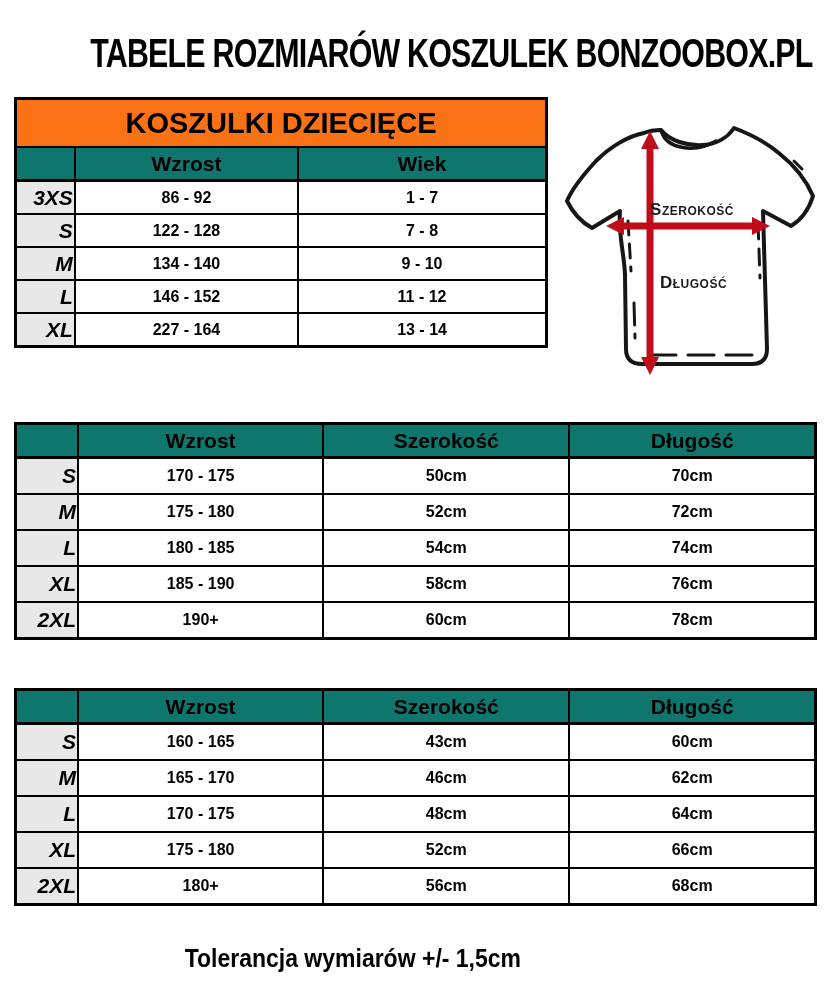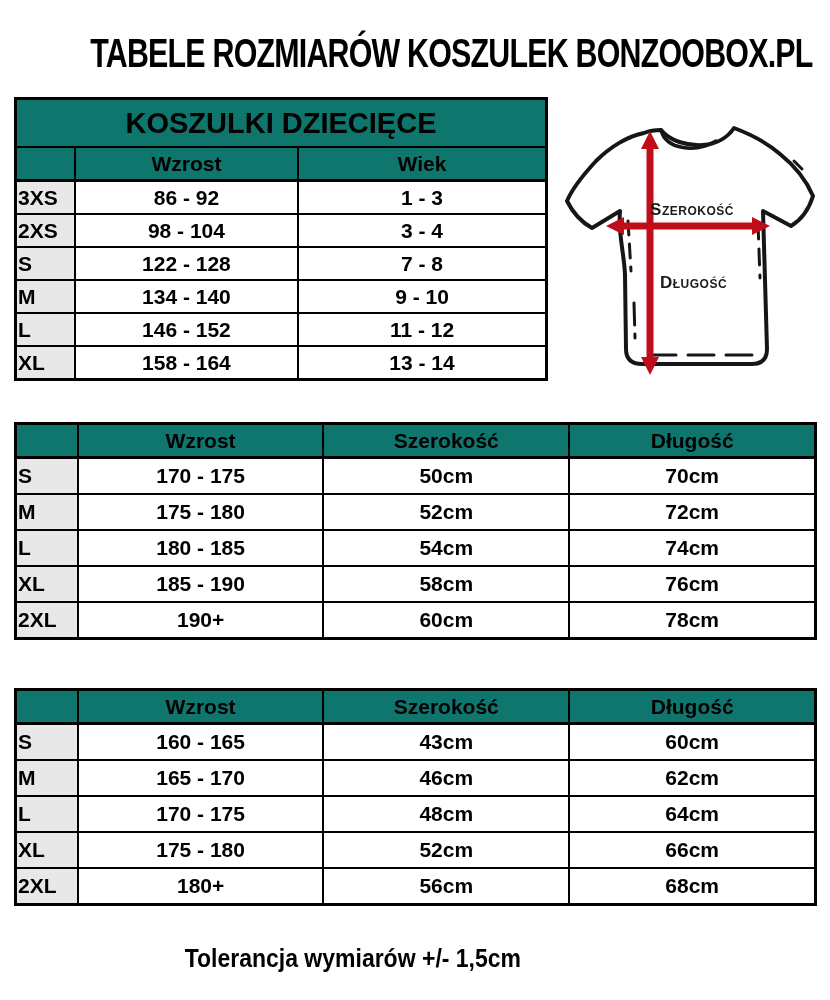--- a/index.html
+++ b/index.html
@@ -30,46 +30,47 @@
     position: absolute;
     border-collapse: collapse;
     background: #fff;
     table-layout: fixed;
   }
   table.size-table, table.size-table th, table.size-table td {
     border: 2px solid #000;
   }
   table.size-table { border-width: 3px; }
   th.t-title {
-    background: #0f766e;
+    background: #f97316;
     height: 44px;
     font-size: 29px;
     font-weight: bold;
     letter-spacing: 0px;
     text-align: center;
     border-bottom-width: 2px;
   }
   tr.cols th {
     background: #0f766e;
     height: 29px;
     font-size: 21px;
     font-weight: bold;
     text-align: center;
     border-bottom-width: 3px;
   }
   table.size-table tbody th.size-cell {
     background: #e8e8e8;
     font-size: 21px;
     font-weight: bold;
-    text-align: left;
+    text-align: right;
+    font-style: italic;
   }
   table.size-table tbody td {
     background: #fff;
     height: 32px;
-    font-size: 21px;
+    font-size: 16px;
     font-weight: bold;
     text-align: center;
   }
   #tbl-children { left: 14px; top: 97px;  width: 534px; }
   #tbl-men      { left: 14px; top: 422px; width: 803px; }
   #tbl-women    { left: 14px; top: 688px; width: 803px; }
   #tbl-children tbody td, #tbl-children tbody th.size-cell { height: 29px; }
 
   .tshirt-wrap {
     position: absolute;
@@ -119,45 +120,40 @@
     <tr class="cols">
       <th></th>
       <th>Wzrost</th>
       <th>Wiek</th>
     </tr>
   </thead>
   <tbody>
       <tr>
         <th class="size-cell">3XS</th>
         <td>86 - 92</td>
-        <td>1 - 3</td>
-      </tr>
-      <tr>
-        <th class="size-cell">2XS</th>
-        <td>98 - 104</td>
-        <td>3 - 4</td>
+        <td>1 - 7</td>
       </tr>
       <tr>
         <th class="size-cell">S</th>
         <td>122 - 128</td>
         <td>7 - 8</td>
       </tr>
       <tr>
         <th class="size-cell">M</th>
         <td>134 - 140</td>
         <td>9 - 10</td>
       </tr>
       <tr>
         <th class="size-cell">L</th>
         <td>146 - 152</td>
         <td>11 - 12</td>
       </tr>
       <tr>
         <th class="size-cell">XL</th>
-        <td>158 - 164</td>
+        <td>227 - 164</td>
         <td>13 - 14</td>
       </tr>
     </tbody>
 </table>
 
 <div class="tshirt-wrap">
   <svg width="266" height="292" viewBox="0 0 266 292" xmlns="http://www.w3.org/2000/svg">
 
     <g>
       <path d="M86,30

